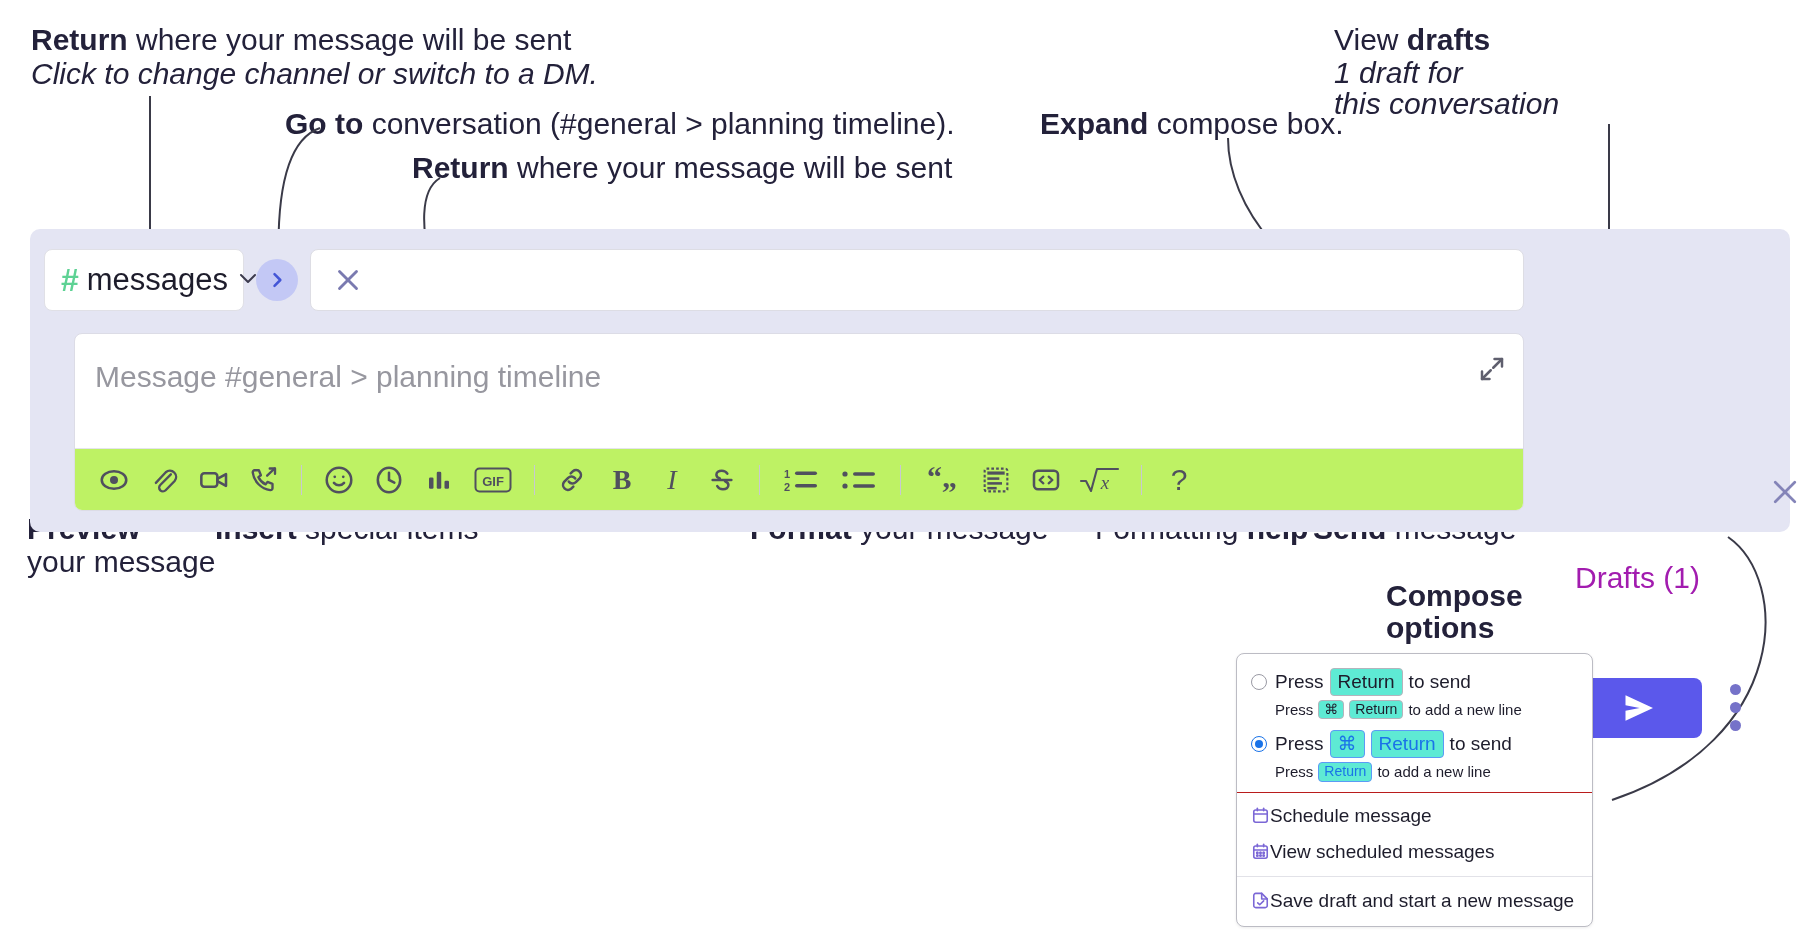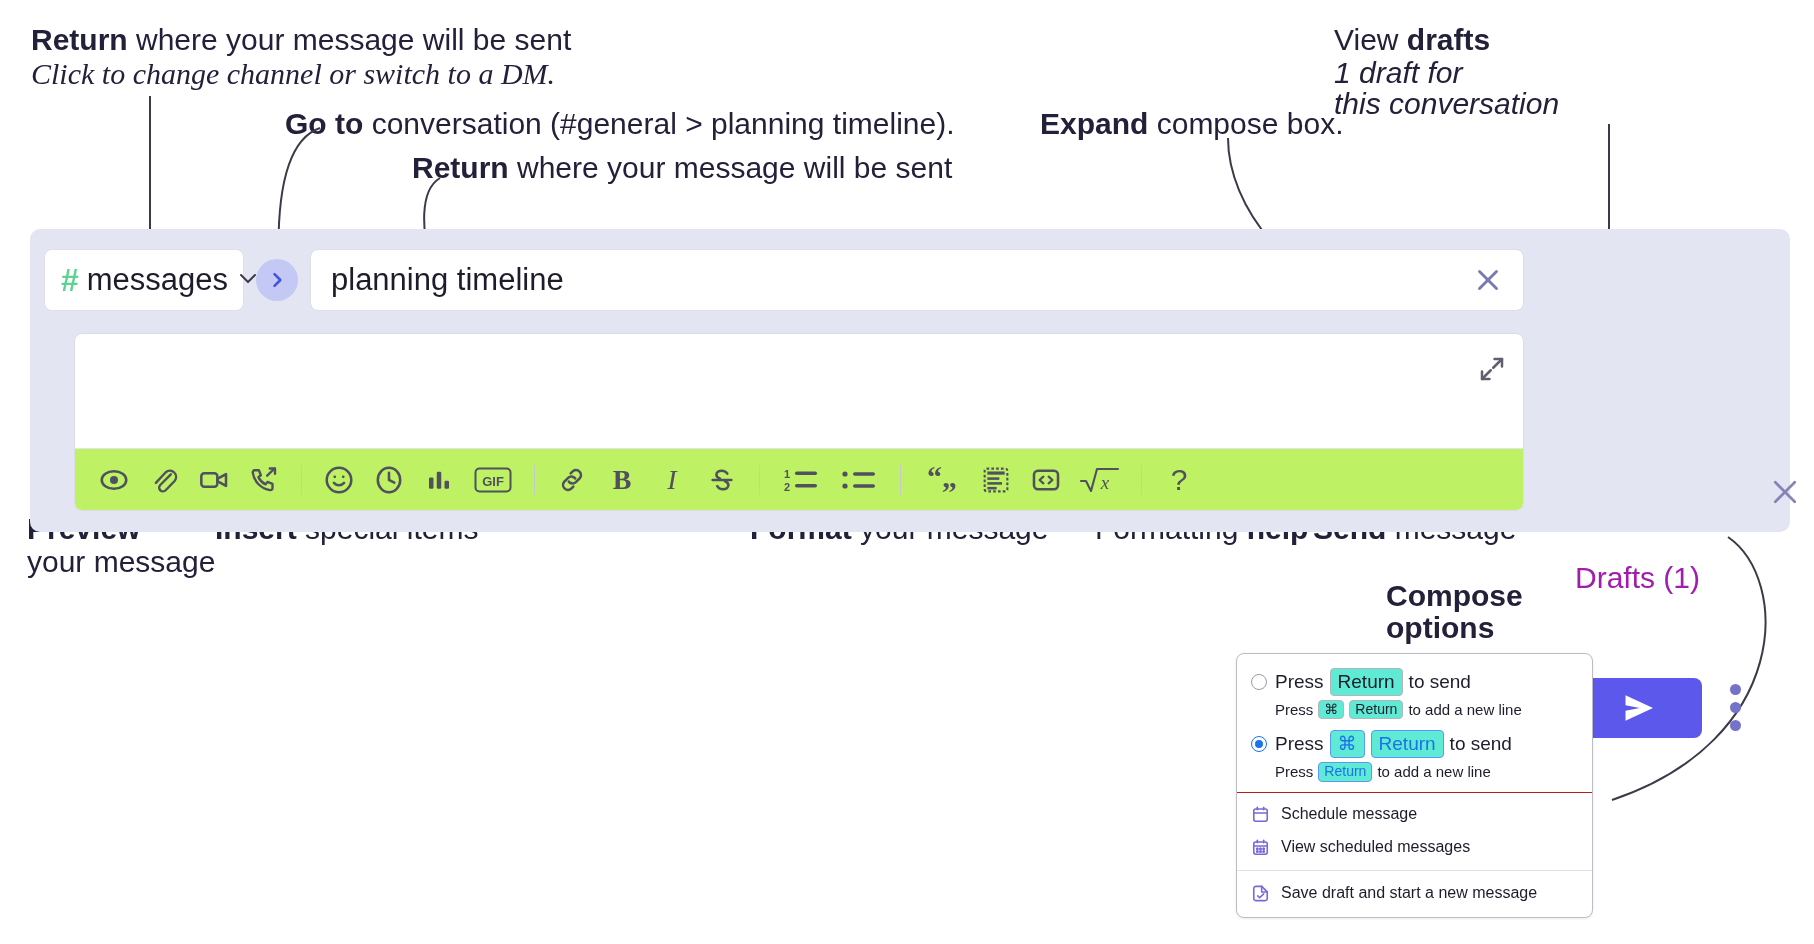--- a/index.html
+++ b/index.html
@@ -96,32 +96,32 @@
   .radio.on::after { content:""; position:absolute; left:3px; top:3px; width:8px; height:8px; border-radius:50%; background:#1a73e8; }
   .opt-main { font-size:19px; display:flex; align-items:center; gap:6px; }
   .opt-sub { font-size:15px; display:flex; align-items:center; gap:5px; padding:4px 0 0 38px; }
   kbd {
     font-family:"Liberation Sans", sans-serif; display:inline-block;
     border:1px solid #b4b4bc; border-radius:4px; padding:1px 7px; line-height:1.25;
     background:#5eead4; color:#1d1c2b;
   }
   kbd.sm { font-size:14px; padding:0px 5px; }
   kbd.blue { border-color:#5b9bf5; color:#1a73e8; }
-  .menu-item { display:flex; align-items:center; gap:11px; padding:7px 12px 7px 14px; font-size:16px; }
+  .menu-item { display:flex; align-items:center; padding:7px 12px 7px 14px; font-size:19px; }
   .menu-sec2 { padding:5px 0 6px 0; border-bottom:1px solid #e2e2e8; }
   .menu-sec3 { padding:6px 0 7px 0; }
   .mi-icon { color:#7b67d6; display:flex; align-items:center; flex:0 0 auto; }
 </style>
 </head>
 <body>
 
 <div class="ann s30" style="left:31px; top:22px;">
   <b>Return</b><span> where your message will be sent</span>
 </div>
-<div class="ann s30" style="left:31px; top:56px;font-family:Liberation Serif, serif;">
+<div class="ann s30" style="left:31px; top:56px;">
   <i>Click to change channel or switch to a DM.</i>
 </div>
 
 <div class="ann s30" style="left:285px; top:106px;">
   <b>Go to</b><span> conversation (#general &gt; planning timeline).</span>
 </div>
 
 <div class="ann s30" style="left:412px; top:150px;">
   <b>Return</b><span> where your message will be sent</span>
 </div>
@@ -229,31 +229,31 @@
       </span>
     </div>
 
     <div class="goto-btn">
       <svg width="20" height="20" viewBox="0 0 24 24" fill="none" stroke="#4355d6" stroke-width="3" stroke-linecap="round" stroke-linejoin="round">
           <polyline points="9 5 16 12 9 19"></polyline>
         </svg>
     </div>
 
     <div class="topic-field">
-      <span class="topic-value">planning timeline</span>
       <span class="topic-clear">
         <svg width="34" height="34" viewBox="0 0 24 24" fill="none" stroke="#7a7ab0" stroke-width="2" stroke-linecap="round">
             <line x1="6" y1="6" x2="18" y2="18"></line>
             <line x1="18" y1="6" x2="6" y2="18"></line>
           </svg>
       </span>
     </div>
   </div>
 
   <div id="message-card">
+    <div class="placeholder">Message #general &gt; planning timeline</div>
 
     <div class="expand-btn">
       <svg width="30" height="30" viewBox="0 0 24 24" fill="none" stroke="#5f5f6e" stroke-width="2" stroke-linecap="round" stroke-linejoin="round">
         <polyline points="14 4 20 4 20 10"></polyline>
           <line x1="20" y1="4" x2="13" y2="11"></line>
         <polyline points="10 20 4 20 4 14"></polyline>
           <line x1="4" y1="20" x2="11" y2="13"></line>
       </svg>
     </div>
 

